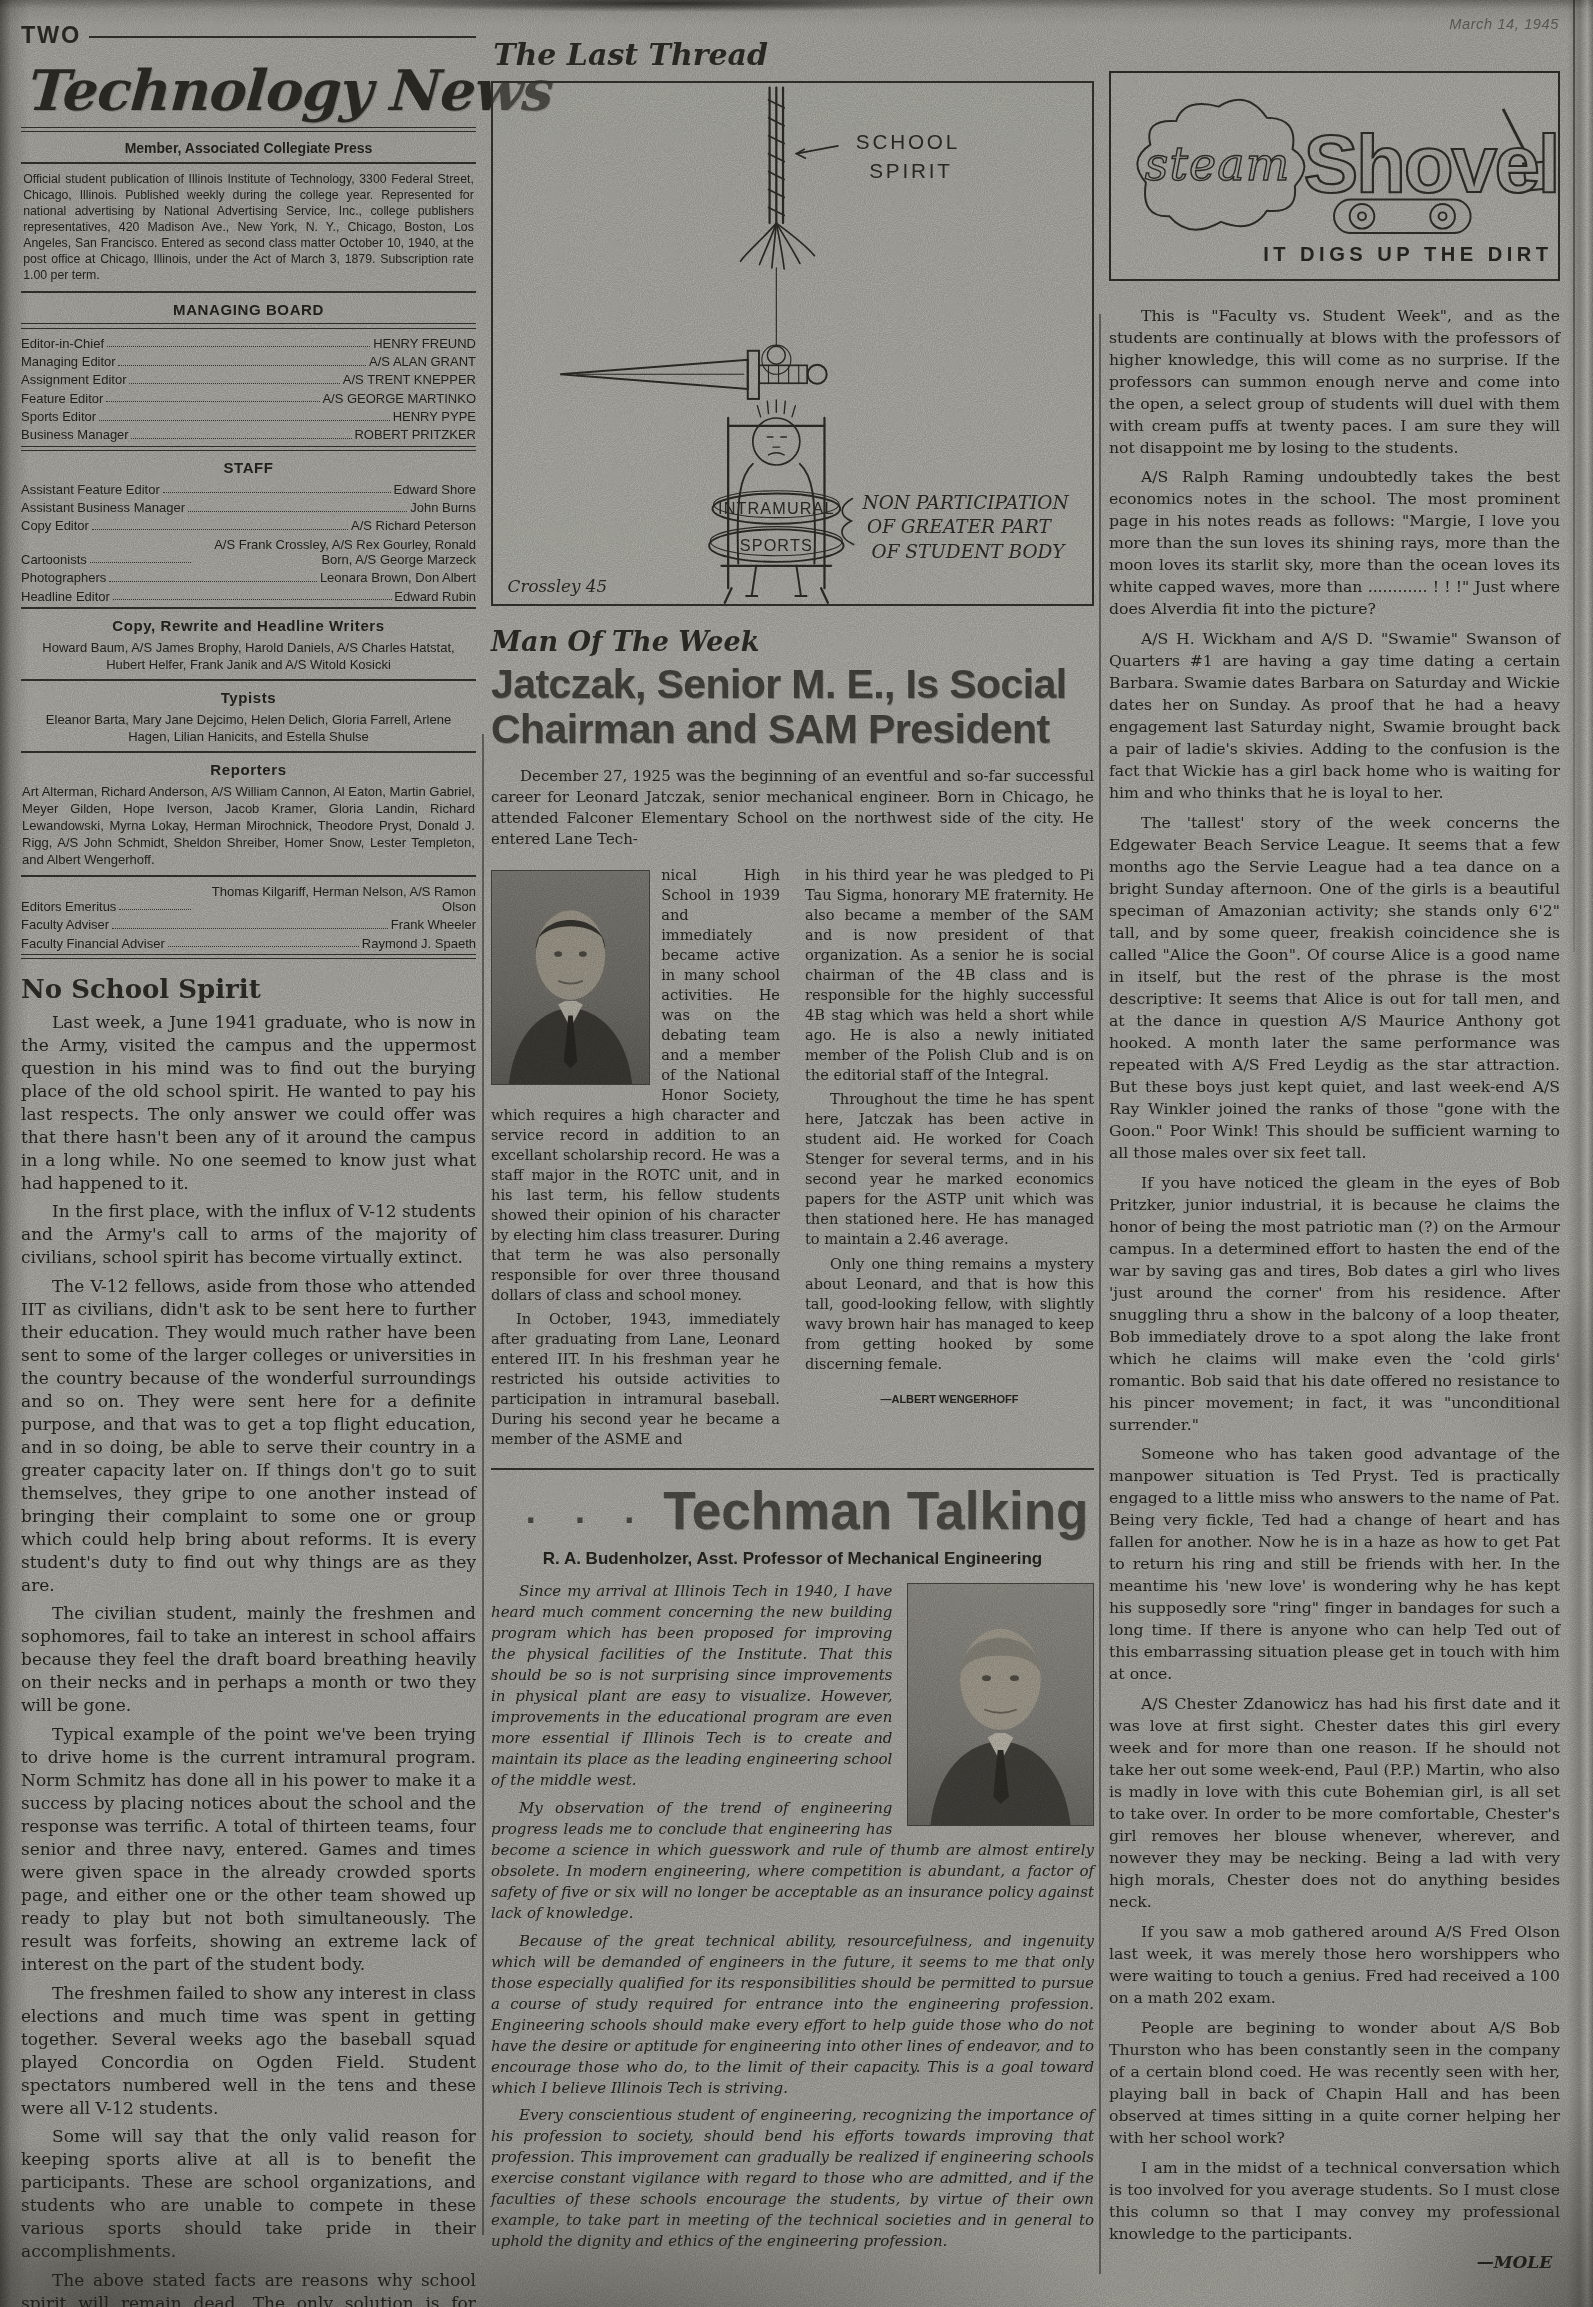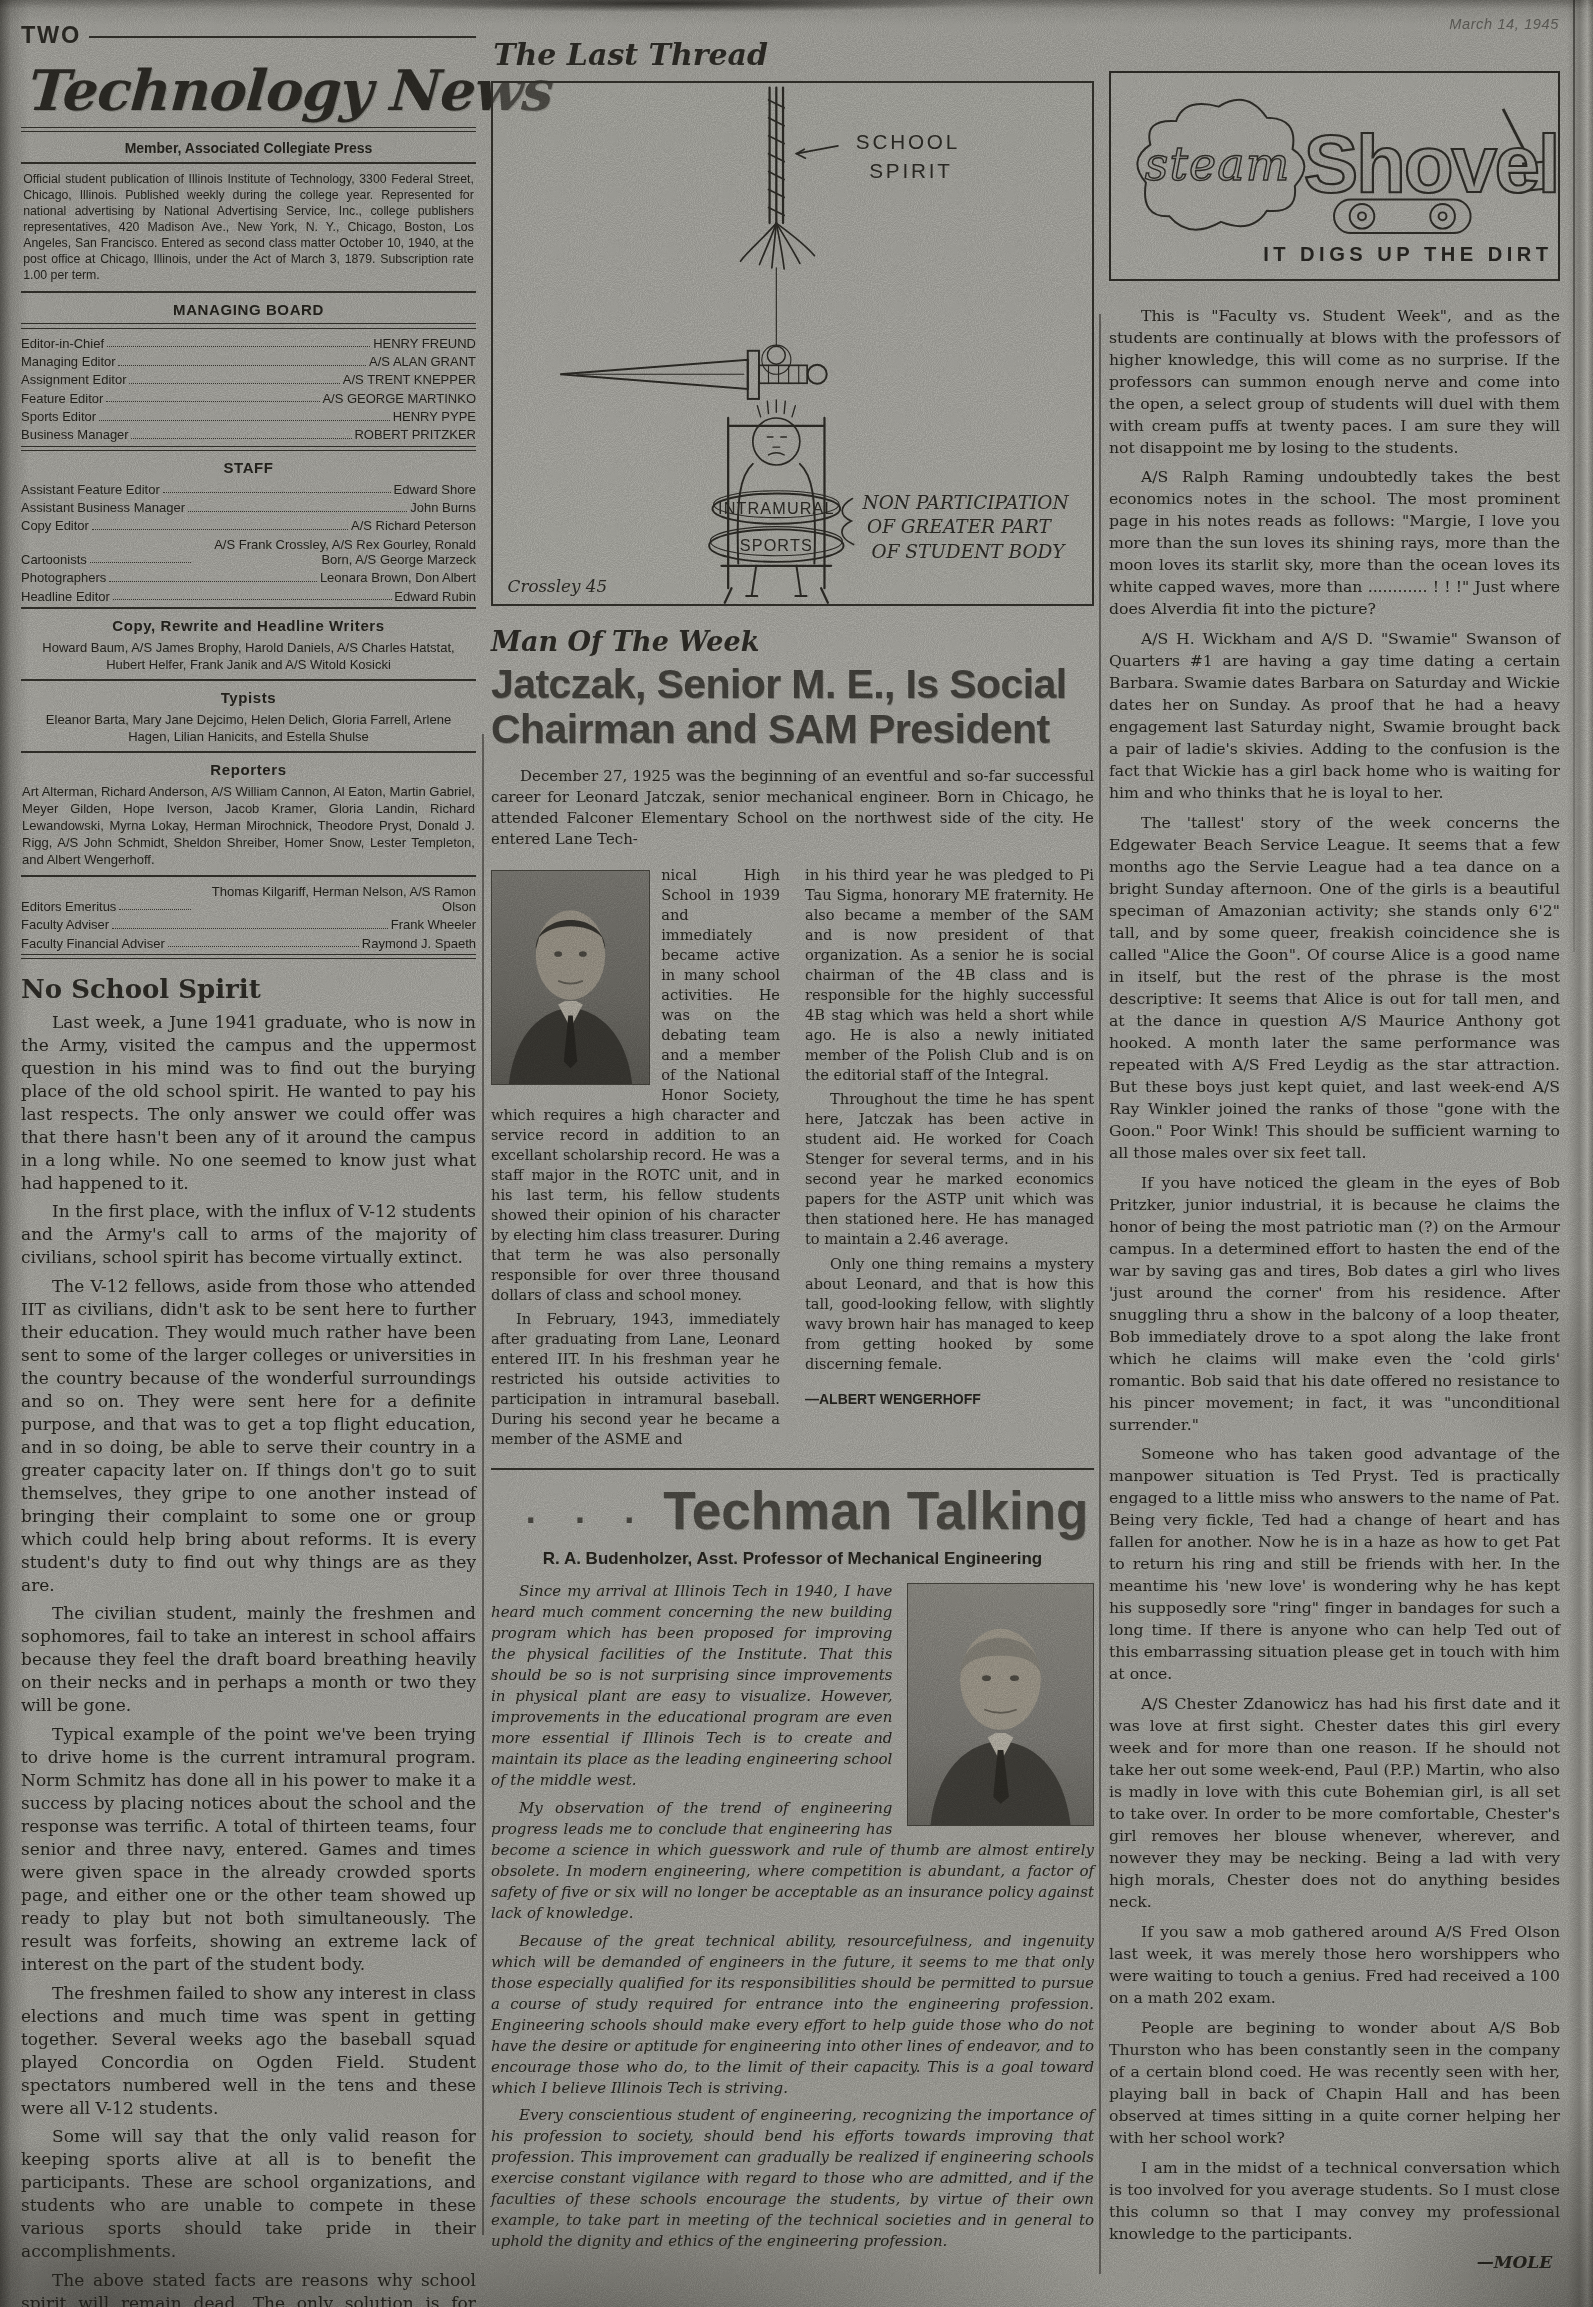--- a/index.html
+++ b/index.html
@@ -63,21 +63,21 @@
 
   .kicker { font-weight:bold; font-style:italic; font-size:27px; margin:20px 0 4.5px; color:#34322c; }
   .headline { font-family:"Liberation Sans",sans-serif; font-weight:bold; font-size:41px; line-height:1.12;
               color:#4e4c46; letter-spacing:-0.6px; text-shadow:0.6px 0.6px 0 rgba(70,68,60,.35); }
   .mw-lede { font-size:15px; line-height:21px; text-align:justify; text-indent:29px; margin-top:12.3px; }
   .twocol { display:flex; gap:25px; margin-top:3.4px; }
   .subcol { flex:1; font-size:14.6px; line-height:20px; text-align:justify; }
   .subcol p { margin:0 0 4.5px; text-indent:25px; }
   .subcol p.noindent { text-indent:0; }
   .photo-l { float:left; width:157px; height:213px; margin:5.6px 11.2px 5.6px 0; border:0.6px solid #504e46; }
-  .mw-sig { text-align:left; font-family:"Liberation Sans",sans-serif; font-weight:bold; font-size:14px; margin-top:15px; }
+  .mw-sig { text-align:center; font-family:"Liberation Sans",sans-serif; font-weight:bold; font-size:11px; margin-top:15px; }
   .midrule { border-top:2.2px solid #3b3932; margin:14.6px 0 10px; }
 
   .tech-head { text-align:right; padding-right:5.6px; white-space:nowrap; }
   .tech-dots { font-family:"Liberation Sans",sans-serif; font-weight:bold; font-size:36px; letter-spacing:14.6px; color:#56544d; vertical-align:6.7px; margin-right:14.6px; }
   .tech-title { font-family:"Liberation Sans",sans-serif; font-weight:bold; font-size:53px; color:#56544d;
                 letter-spacing:0px; text-shadow:0.6px 0.6px 0 rgba(70,68,60,.35); }
   .tech-byline { text-align:center; font-family:"Liberation Sans",sans-serif; font-weight:bold; font-size:17px; margin:7.8px 0 12.3px; }
   .tech-body { font-size:15px; line-height:21px; }
   .tech-body p { font-style:italic; text-align:justify; text-indent:28px; margin:0 0 6.7px; }
   .photo-r { float:right; width:185px; height:241px; margin:2.2px 0 7.8px 14.6px; border:0.6px solid #504e46; }
@@ -312,21 +312,21 @@
           <ellipse cx="140" cy="150" rx="62" ry="80" fill="#b3ac9e"></ellipse>
           <path d="M78 140 C 78 70 202 70 202 140 L 196 118 C 170 92 110 92 84 118 Z" fill="#3f3d37"></path>
           <path d="M30 380 C 40 290 90 248 140 244 C 190 248 240 290 250 380 Z" fill="#44423c"></path>
           <path d="M118 238 L140 280 L162 238 L150 232 L130 232 Z" fill="#cfcabd"></path>
           <path d="M136 258 L144 258 L152 340 L140 352 L128 340 Z" fill="#2f2d28"></path>
           <ellipse cx="118" cy="148" rx="7" ry="5" fill="#57544c"></ellipse>
           <ellipse cx="162" cy="148" rx="7" ry="5" fill="#57544c"></ellipse>
           <path d="M118 196 Q 140 206 162 196" stroke="#6e6a60" stroke-width="3" fill="none"></path>
         </svg>
         <p class="noindent">nical High School in 1939 and immediately became active in many school activities.  He was on the debating team and a member of the National Honor Society, which requires a high character and service record in addition to an excellant scholarship record.  He was a staff major in the ROTC unit, and in his last term, his fellow students showed their opinion of his character by electing him class treasurer.  During that term he was also personally responsible for over three thousand dollars of class and school money.</p>
-        <p>In February, 1943, immediately after graduating from Lane, Leonard entered IIT.  In his freshman year he restricted his outside activities to participation in intramural baseball.  During his second year he became a member of the ASME and</p>
+        <p>In October, 1943, immediately after graduating from Lane, Leonard entered IIT.  In his freshman year he restricted his outside activities to participation in intramural baseball.  During his second year he became a member of the ASME and</p>
       </div>
       <div class="subcol">
         <p class="noindent">in his third year he was pledged to Pi Tau Sigma, honorary ME fraternity.  He also became a member of the SAM and is now president of that organization.  As a senior he is social chairman of the 4B class and is responsible for the highly successful 4B stag which was held a short while ago.  He is also a newly initiated member of the Polish Club and is on the editorial staff of the Integral.</p>
         <p>Throughout the time he has spent here, Jatczak has been active in student aid.  He worked for Coach Stenger for several terms, and in his second year he marked economics papers for the ASTP unit which was then stationed here.  He has managed to maintain a 2.46 average.</p>
         <p>Only one thing remains a mystery about Leonard, and that is how this tall, good-looking fellow, with slightly wavy brown hair has managed to keep from getting hooked by some discerning female.</p>
         <div class="mw-sig">—ALBERT WENGERHOFF</div>
       </div>
     </div>
 
     <div class="midrule"></div>

